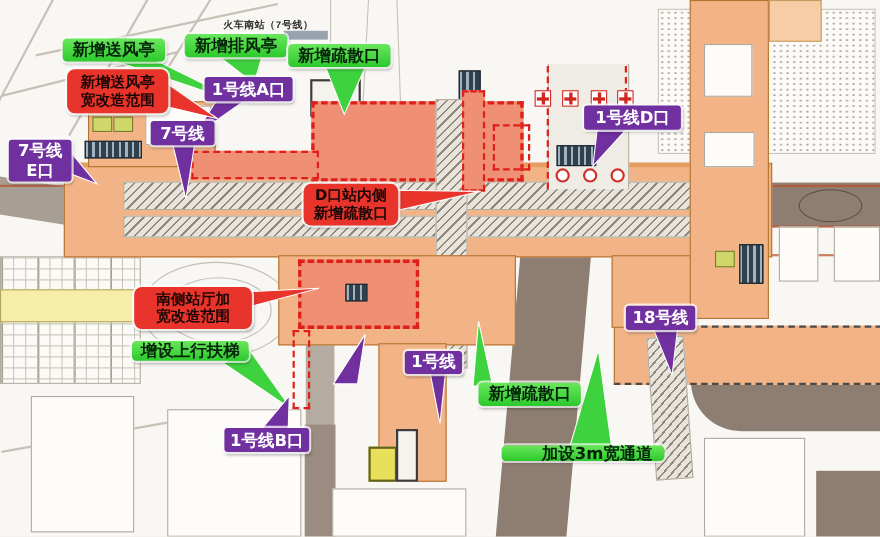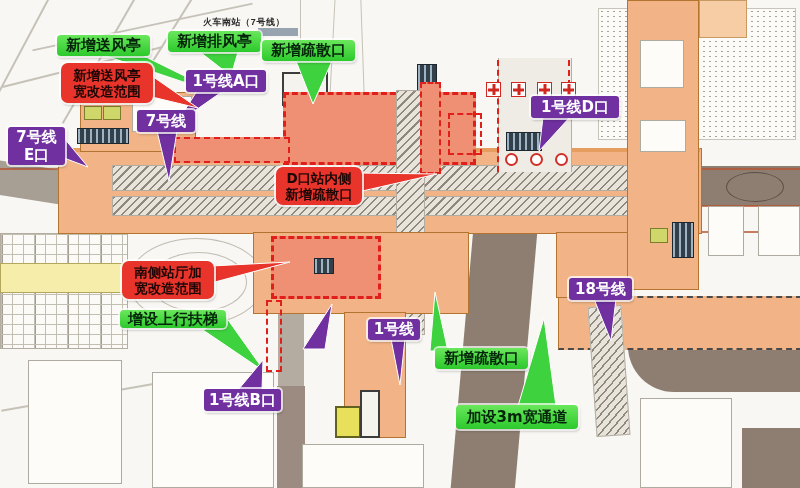--- a/index.html
+++ b/index.html
@@ -174,21 +174,21 @@
     </div>
   <div class="lbl lg" style="left:262px;top:40px;width:93px;height:21px;">
       <span>新增疏散口</span>
     </div>
   <div class="lbl lg" style="left:120px;top:310px;width:106px;height:18px;">
       <span>增设上行扶梯</span>
     </div>
   <div class="lbl lg" style="left:435px;top:348px;width:93px;height:21px;">
       <span>新增疏散口</span>
     </div>
-  <div class="lbl lg" style="left:456px;top:405px;width:122px;height:24px;">
+  <div class="lbl lg" style="left:456px;top:405px;width:122px;height:14px;padding-left:26px;">
       <span>加设3m宽通道</span>
     </div>
 
   <div class="lbl lp" style="left:186px;top:70px;width:80px;height:22px;">
       <span>1号线A口</span>
     </div>
   <div class="lbl lp" style="left:137px;top:110px;width:58px;height:22px;">
       <span>7号线</span>
     </div>
   <div class="lbl lp two" style="left:8px;top:127px;width:57px;height:38px;">
@@ -209,18 +209,18 @@
     </div>
 
   <div class="lbl lr two" style="left:61px;top:63px;width:92px;height:40px;">
     <span>新增送风亭</span>
     <span>宽改造范围</span>
   </div>
   <div class="lbl lr two" style="left:276px;top:167px;width:86px;height:38px;">
     <span>D口站内侧</span>
     <span>新增疏散口</span>
   </div>
-  <div class="lbl lr two" style="left:122px;top:261px;width:92px;height:38px;">
+  <div class="lbl lr two" style="left:122px;top:261px;width:107px;height:38px;">
     <span>南侧站厅加</span>
     <span>宽改造范围</span>
   </div>
 
 </div>
 
 </body></html>

